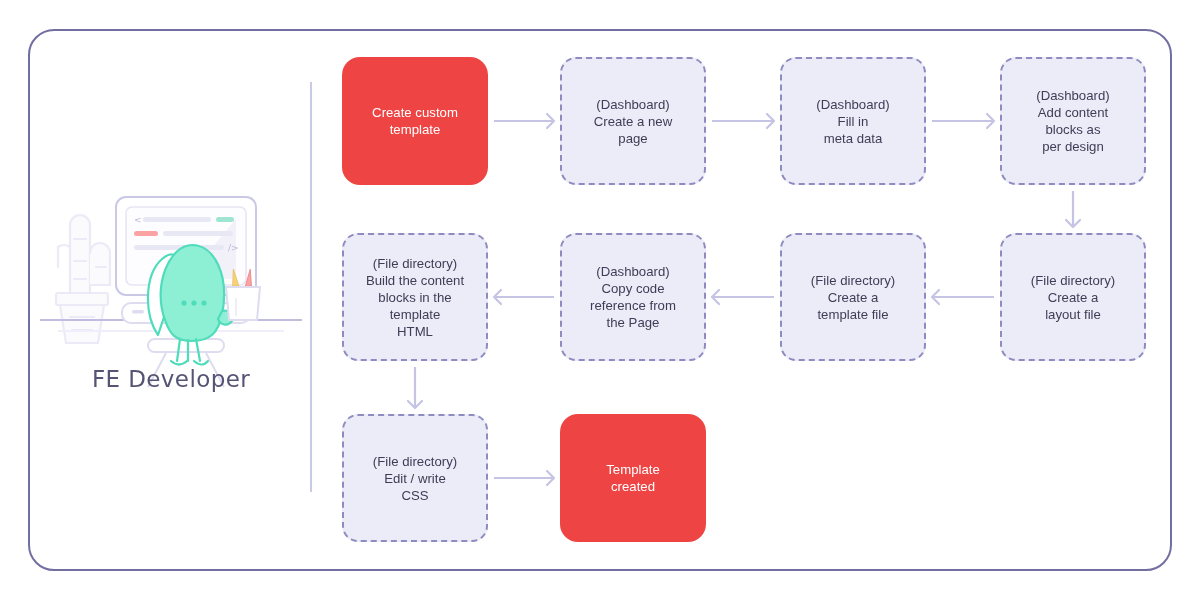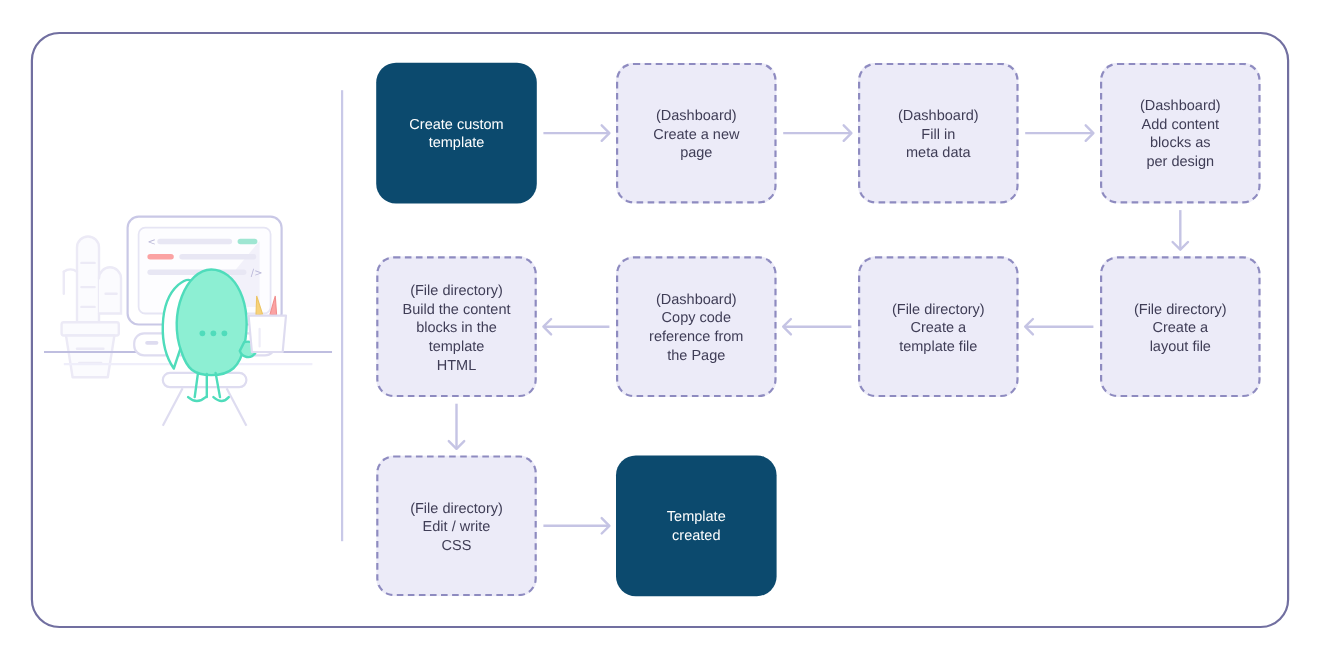--- a/index.html
+++ b/index.html
@@ -65,21 +65,21 @@
     align-items: center;
     justify-content: center;
     text-align: center;
     border-radius: 16px;
     font-size: 13.2px;
     line-height: 17px;
     white-space: pre-line;
     padding: 4px 8px;
   }
   .node.solid {
-    background: #0c4a6e;
+    background: #ef4444;
     color: #ffffff;
     border: none;
     border-radius: 18px;
   }
   .node.dashed {
     background: #ecebf8;
     color: #3f3d56;
     border: 2.5px dashed #8e8bc0;
   }
   
@@ -164,20 +164,21 @@
 
       <g>
         <path d="M192 25 L195 8 L198 25 Z" fill="#f7d27a" stroke="#ecc463" stroke-width="1" transform="translate(0,86) rotate(-8 195 20)"></path>
         <path d="M206 25 L209 8 L212 25 Z" fill="#fba3a3" stroke="#f08c8c" stroke-width="1" transform="translate(0,86) rotate(6 209 20)"></path>
         <path d="M186 112 L220 112 L217 145 L189 145 Z" fill="#ffffff" stroke="#dedcf0" stroke-width="2" stroke-linejoin="round"></path>
         <line x1="196" y1="124" x2="196" y2="140" stroke="#eeedf8" stroke-width="2" stroke-linecap="round"></line>
       </g>
     </svg>
   </div>
 
+  <div id="persona-label">FE Developer</div>
 
   <div id="nodes-layer">
       <div class="node solid" style="left: 342px; top: 57px; width: 146px; height: 128px;">Create custom
 template</div>
       <div class="node dashed" style="left: 560px; top: 57px; width: 146px; height: 128px;">(Dashboard)
 Create a new
 page</div>
       <div class="node dashed" style="left: 780px; top: 57px; width: 146px; height: 128px;">(Dashboard)
 Fill in
 meta data</div>

